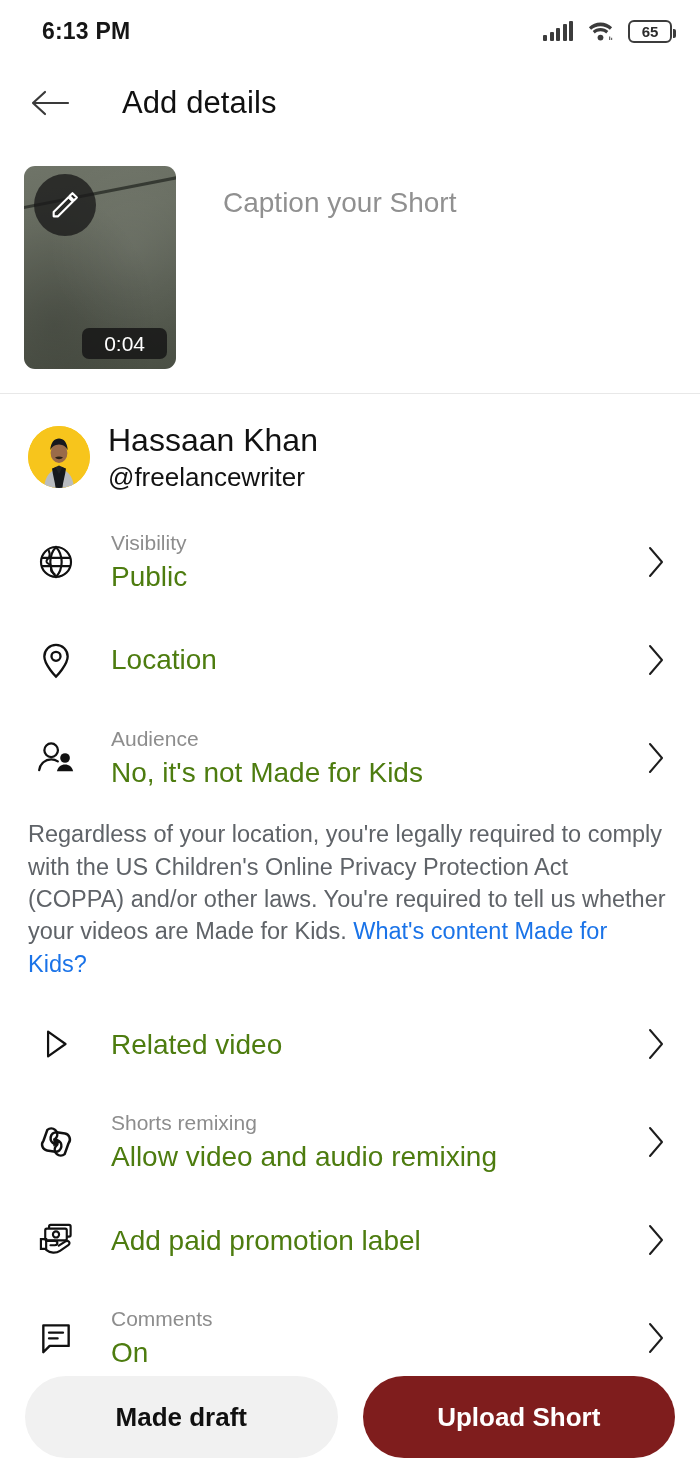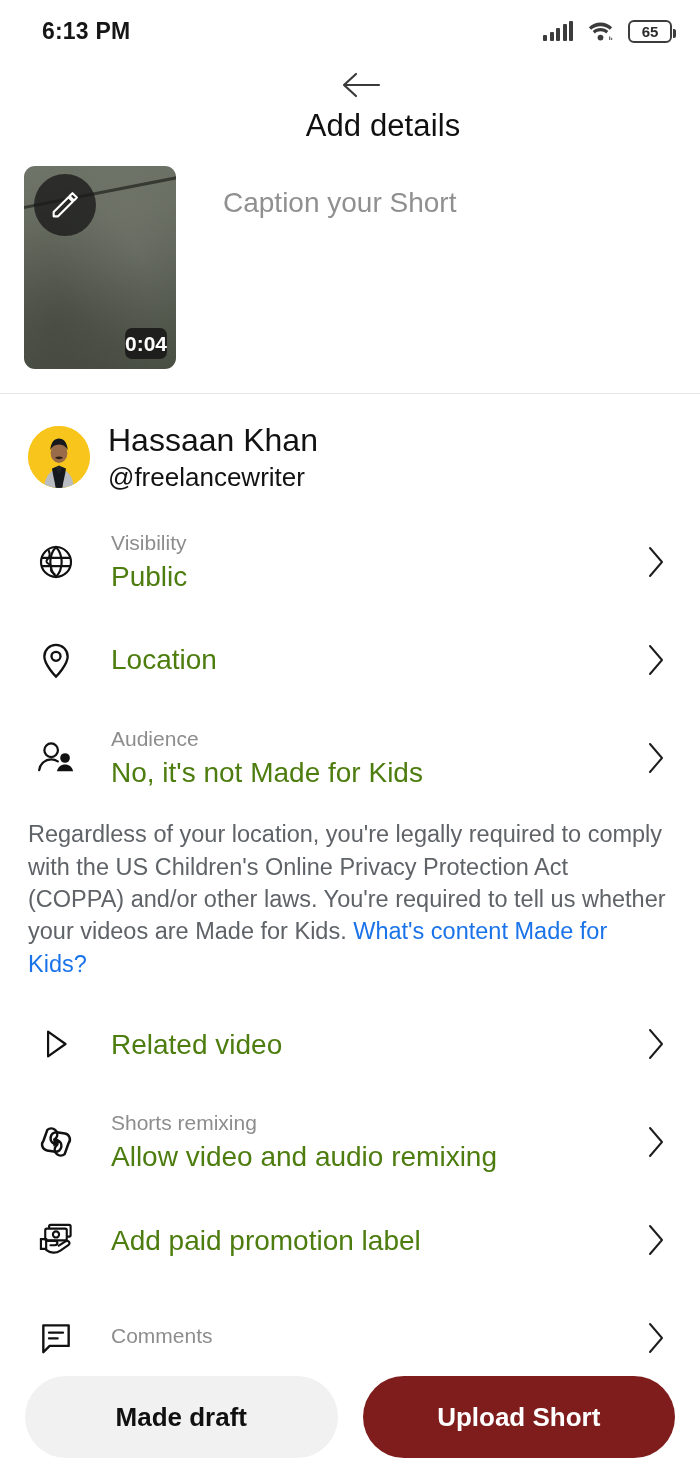--- a/index.html
+++ b/index.html
@@ -43,21 +43,20 @@
     content: ""; position: absolute; right: -6px; top: 7px;
     width: 3.5px; height: 9px; background: #3c3c3c; border-radius: 0 2px 2px 0;
   }
   .battery span { font-size: 15px; font-weight: bold; color: #2b2b2b; line-height: 1; }
 
   
   .header {
     height: 82px;
     display: flex; align-items: center;
     padding-left: 22px;
-    flex-direction: column;
   }
   .back-btn {
     width: 56px; height: 56px;
     display: flex; align-items: center; justify-content: center;
     cursor: pointer;
   }
   .page-title {
     font-size: 31px; color: #101010; font-weight: normal;
     margin-left: 44px; letter-spacing: .1px;
   }
@@ -90,22 +89,22 @@
   .edit-badge {
     position: absolute; left: 10px; top: 8px;
     width: 62px; height: 62px; border-radius: 50%;
     background: rgba(25,25,25,.78);
     display: flex; align-items: center; justify-content: center;
     cursor: pointer;
   }
   .duration {
     position: absolute; right: 9px; bottom: 10px;
     background: rgba(22,22,22,.85);
-    color: #fff; font-size: 21px; font-weight: bold;
-    padding: 5px 0; border-radius: 7px; line-height: 1;
+    color: #fff; font-size: 21px; font-weight: normal;
+    padding: 5px 22px; border-radius: 7px; line-height: 1;
   }
   .caption-placeholder {
     margin-left: 47px; margin-top: 21px;
     font-size: 28px; color: #909090; cursor: text;
   }
 
   
   .channel {
     display: flex; align-items: center;
     padding: 26px 24px 18px 28px;
@@ -359,20 +358,21 @@
 
     <div class="row two-line">
       <div class="row-icon">
         <svg width="38" height="38" viewBox="0 0 24 24" fill="none" stroke="#111" stroke-width="1.5" stroke-linejoin="round">
           <path d="M4 4h16v13H8l-4 4z"></path>
           <path d="M7.6 8.6h8.8M7.6 12.2h5.4" stroke-linecap="round"></path>
         </svg>
       </div>
       <div class="row-body">
         <div class="row-sub">Comments</div>
+        <div class="row-title">On</div>
       </div>
       <div class="chev">
         <svg width="22" height="34" viewBox="0 0 22 34">
             <path d="M5 3l12 14L5 31" stroke="#1d1d1d" stroke-width="2" fill="none" stroke-linecap="round" stroke-linejoin="round"></path>
           </svg>
       </div>
     </div>
   </div>
 
   <div class="footer">

